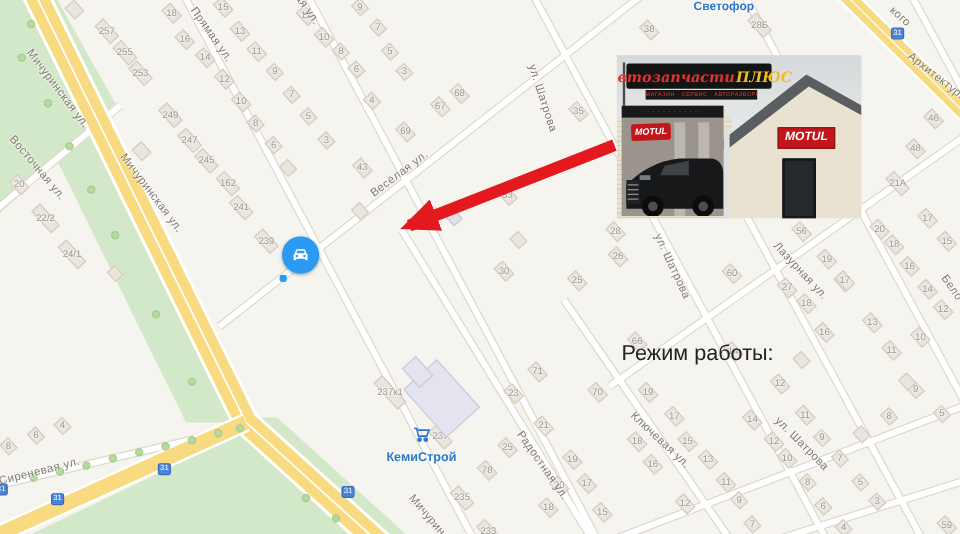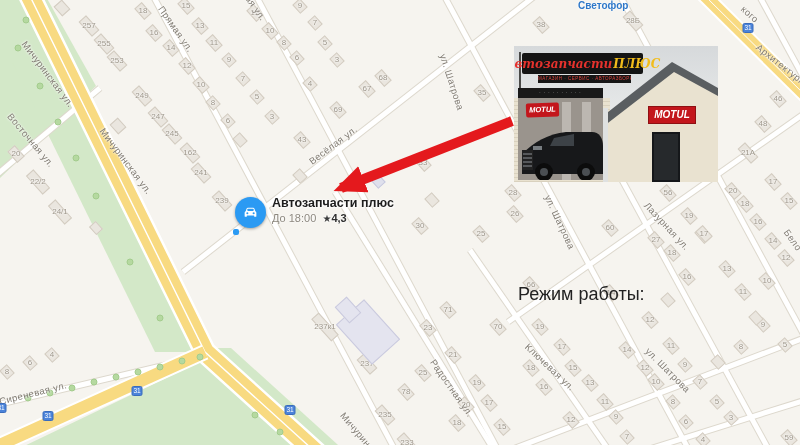--- a/index.html
+++ b/index.html
@@ -422,34 +422,40 @@
     </div>
   <div id="gen-badges" class="abs" style="z-index:4">
       <div class="badge31" style="left: 48px; top: 416px;">31</div>
       <div class="badge31" style="left: 137px; top: 391px;">31</div>
       <div class="badge31" style="left: 290px; top: 410px;">31</div>
       <div class="badge31" style="left: 748px; top: 28px;">31</div>
       <div class="badge31" style="left: 1px; top: 408px;">31</div>
     </div>
 
   <div class="poi-label" style="left:578px;top:0px;font-size:10px">Светофор</div>
+  <div class="abs" style="left:322px;top:355px;z-index:4">
+    <svg width="15" height="14" viewBox="0 0 15 14" style="margin-left:22px">
+      <g fill="none" stroke="#2f78c9" stroke-width="1.4">
+        <path d="M1,2 h2.2 l1.6,6.5 h6.8 l1.8,-5 h-9.6"></path>
+        <circle cx="5.6" cy="11.4" r="1.3" fill="#2f78c9"></circle>
+        <circle cx="10.8" cy="11.4" r="1.3" fill="#2f78c9"></circle>
+      </g>
+    </svg>
+    <div class="poi-label" style="position:static;margin-top:1px">КемиСтрой</div>
+  </div>
 
   <div id="marker">
     <svg width="19" height="19" viewBox="0 0 24 24">
       <path fill="#fff" d="M4.6 16.6v-4.1c0-.7.3-1.3.8-1.7l.5-.4 1.1-3.1c.3-.8 1-1.3 1.8-1.3h6.4c.8 0 1.5.5 1.8 1.3l1.1 3.1.5.4c.5.4.8 1 .8 1.7v4.1c0 .5-.4.9-.9.9h-1c-.5 0-.9-.4-.9-.9v-.7H7.4v.7c0 .5-.4.9-.9.9h-1c-.5 0-.9-.4-.9-.9z"></path>
       <rect x="8.1" y="7.4" width="7.8" height="2.8" fill="#2b9af3" rx="0.6"></rect>
       <circle cx="8" cy="13" r="1.3" fill="#2b9af3"></circle>
       <circle cx="16" cy="13" r="1.3" fill="#2b9af3"></circle>
     </svg>
   </div>
   <div id="marker-dot"></div>
-  <div id="marker-label">
-    <div id="marker-title">Автозапчасти плюс</div>
-    <div id="marker-sub"><span>До 18:00</span>  <span class="star">★</span><span class="rate">4,3</span></div>
-  </div>
 
   <div id="photo">
     <div class="pole"></div>
     <div class="wall brick"></div>
     <svg class="gable" width="116" height="136" viewBox="0 0 116 136">
       <polygon points="4,68 72,20 116,46 116,136 4,136" fill="#e9e2d0"></polygon>
       <polygon points="-4,74 70,16 116,42 116,50 72,26 2,80" fill="#5a5e61"></polygon>
       <rect x="1" y="62" width="5" height="74" fill="#dfe1e1"></rect>
     </svg>
     <div id="sign">

